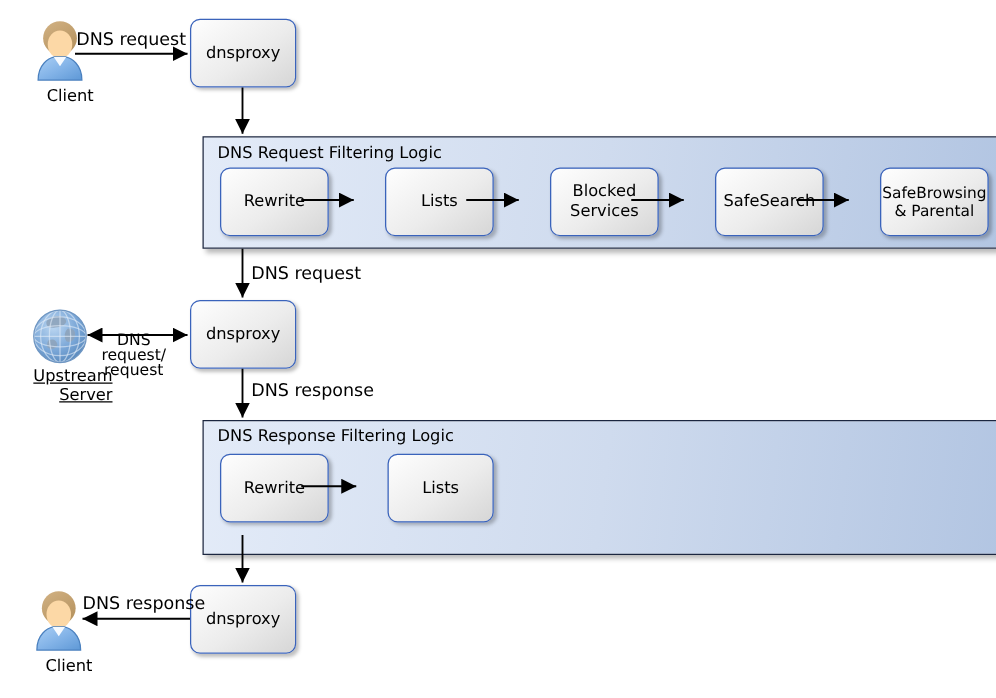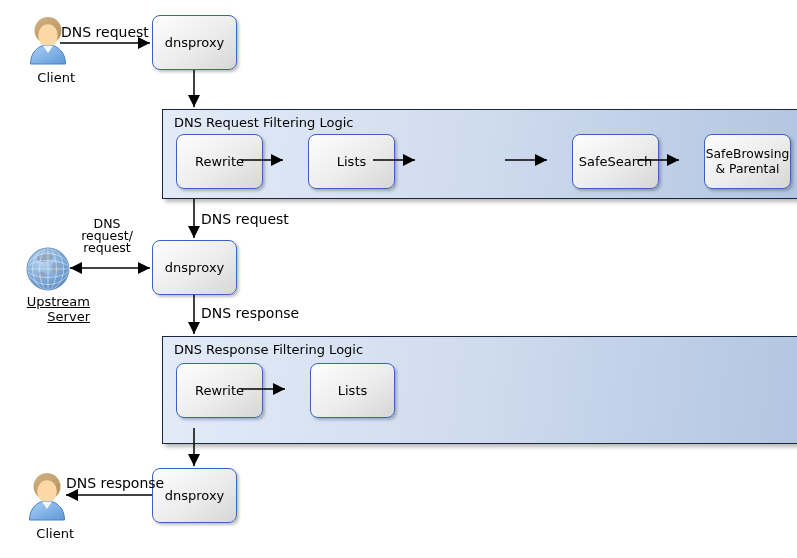--- a/index.html
+++ b/index.html
@@ -48,20 +48,21 @@
   .elabel {
     position: absolute;
     font-size: 14px;
     white-space: nowrap;
   }
   .elabel-multi {
     position: absolute;
     font-size: 12.5px;
     line-height: 11.8px;
     text-align: center;
+    margin-top: 48px;
   }
   
   .actor { position: absolute; }
   .actor-label {
     position: absolute;
     font-size: 13px;
     text-align: right;
     line-height: 1.18;
   }
   .edges {
@@ -147,20 +148,23 @@
     <span>dnsproxy</span>
   </div>
 
   <div class="group" style="left:140px; top:109px; width:641px; height:90px;">
     <div class="group-title">DNS Request Filtering Logic</div>
     <div class="node" style="left:13px; top:24px; width:87px; height:55px;">
       <span>Rewrite</span>
     </div>
     <div class="node" style="left:145px; top:24px; width:87px; height:55px;">
       <span>Lists</span>
+    </div>
+    <div class="node" style="left:277px; top:24px; width:87px; height:55px;">
+      <span>Blocked Services</span>
     </div>
     <div class="node" style="left:409px; top:24px; width:87px; height:55px;">
       <span>SafeSearch</span>
     </div>
     <div class="node tight" style="left:541px; top:24px; width:87px; height:55px;text-align:center;">
       <span>SafeBrowsing &amp; Parental</span>
     </div>
   </div>
 
   <div class="group" style="left:140px; top:336px; width:641px; height:108px;">

